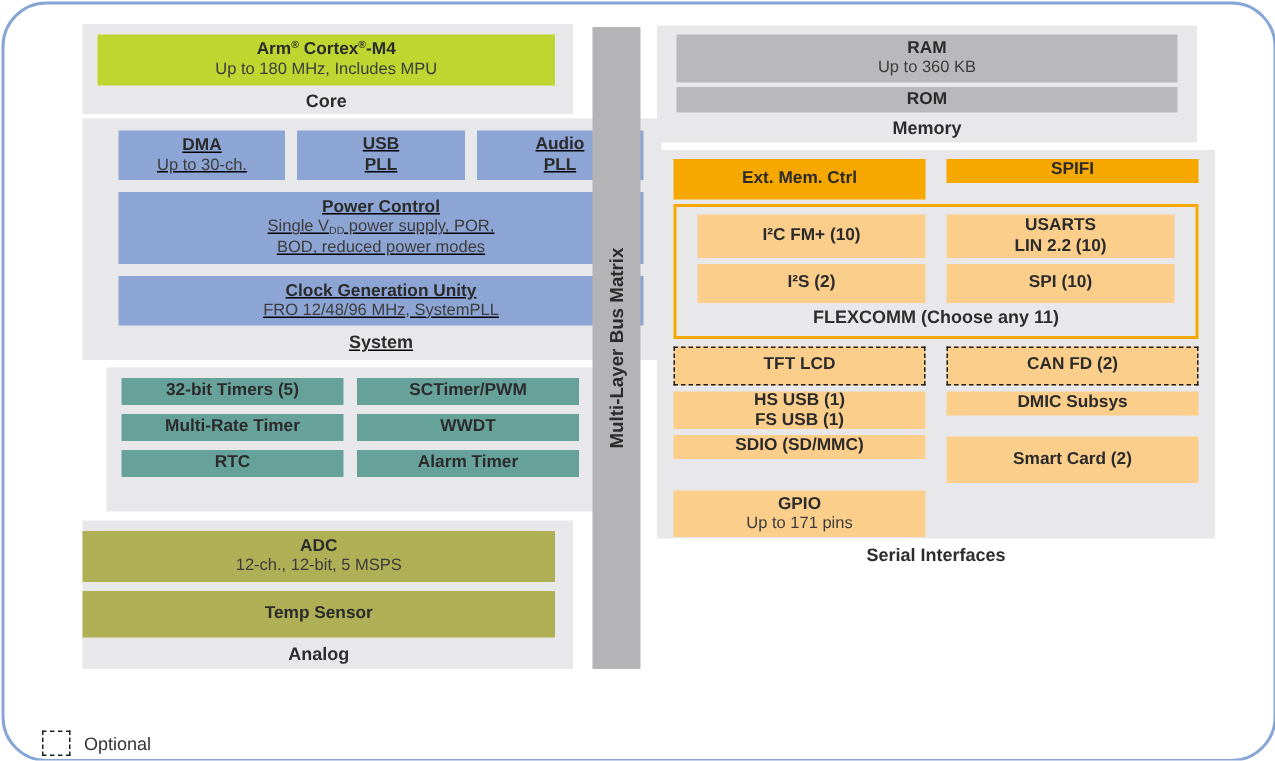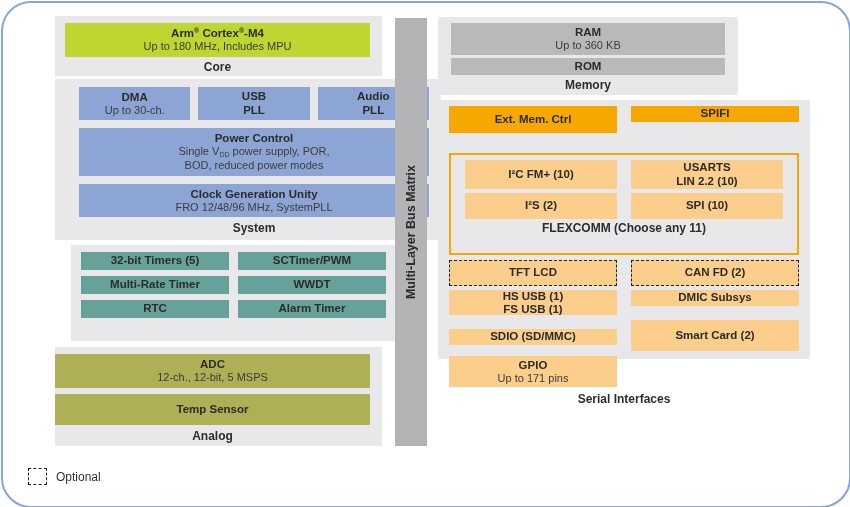--- a/index.html
+++ b/index.html
@@ -16,40 +16,40 @@
   .olive{background:#afaf55;}
   .grayblk{background:#b9b9bb;}
   .orange{background:#f6a800;align-items:center;}
   .lorange{background:#fbce8c;}
   .pink{background:#f08486;}
   .dashed{border:1.5px dashed #1f1f1f;}
   sup.reg{font-size:7px;vertical-align:4px;font-weight:bold;}
   sub.sub{font-size:7px;vertical-align:-2px;}
   
   .p-core{left:52px;top:13px;width:327px;height:60px;padding:7px 12px 0 10px;}
-  .p-system{left:52px;top:76px;width:386px;height:161px;padding:8px 12px 0 24px;}
+  .p-system{left:52px;top:76px;width:386px;height:161px;padding:8px 12px 0 24px;text-decoration:underline;}
   .p-timers{left:68px;top:242px;width:327px;height:96px;padding:7px 12px 0 10px;}
   .p-analog{left:52px;top:344px;width:327px;height:99px;padding:7px 12px 0 0;}
   .row3{display:flex;gap:8px;}
   .row3 .blk{flex:1;height:33px;}
   .tgrid{display:grid;grid-template-columns:1fr 1fr;gap:6px 9px;}
   .tgrid .blk{height:18px;}
   
   .busbar{position:absolute;left:392px;top:15px;width:32px;height:428px;background:#b4b4b6;display:flex;align-items:center;justify-content:center;}
   .busbar span{writing-mode:vertical-rl;transform:rotate(180deg);font-weight:bold;font-size:12.5px;color:#2b2b2b;white-space:nowrap;}
   
-  .p-memory{left:435px;top:14px;width:300px;height:78px;padding:6px 13px 0;}
+  .p-memory{left:435px;top:14px;width:360px;height:78px;padding:6px 13px 0;}
   .p-serial{left:435px;top:97px;width:372px;height:259px;padding:6px 11px 0;}
   .p-security{left:435px;top:362px;width:372px;height:81px;padding:7px 8px 0;background:#e8e8ea;}
   .sgrid{display:grid;grid-template-columns:1fr 1fr;gap:0 14px;}
-  .flex-wrap{grid-column:1/3;border:2px solid #f6a800;background:#e8e8ea;padding:5px 14px 18px;margin-top:20px;}
+  .flex-wrap{grid-column:1/3;border:2px solid #f6a800;background:#e8e8ea;padding:5px 14px 6px;margin-top:3px;}
   .fgrid{display:grid;grid-template-columns:1fr 1fr;gap:4px 14px;}
   .secgrid{display:grid;grid-template-columns:1fr 1fr 1fr;gap:7px 10px;}
   .secgrid .blk{height:21px;}
-  .legend{position:absolute;left:25px;top:465px;display:flex;align-items:center;gap:9px;}
+  .legend{position:absolute;left:25px;top:484px;display:flex;align-items:center;gap:9px;}
   .legend-box{width:17px;height:15px;border:1.5px dashed #1f1f1f;background:#fff;}
   .legend-label{font-size:12px;color:#333;}
 </style>
 </head>
 <body>
 
 <div class="frame">
 
   <div class="panel p-core">
     <div class="blk green" style="height:34px;">
@@ -171,21 +171,21 @@
         </div>
 
       <div class="blk lorange" style="height:25px;margin-top:4px;line-height:1.05;">
         <div class="t">HS USB (1)</div>
         <div class="t">FS USB (1)</div>
       </div>
 
       <div class="blk lorange" style="height:16px;margin-top:4px;">
           <div class="t">DMIC Subsys</div>
         </div>
-      <div class="blk lorange" style="height:16px;margin-top:14px;">
+      <div class="blk lorange" style="height:16px;margin-top:4px;">
           <div class="t">SDIO (SD/MMC)</div>
         </div>
 
       <div class="blk lorange" style="height:31px;margin-top:5px;">
           <div class="t">Smart Card (2)</div>
         </div>
       <div class="blk lorange" style="height:31px;margin-top:5px;">
         <div class="t">GPIO</div>
         <div class="s">Up to 171 pins</div>
       </div>

